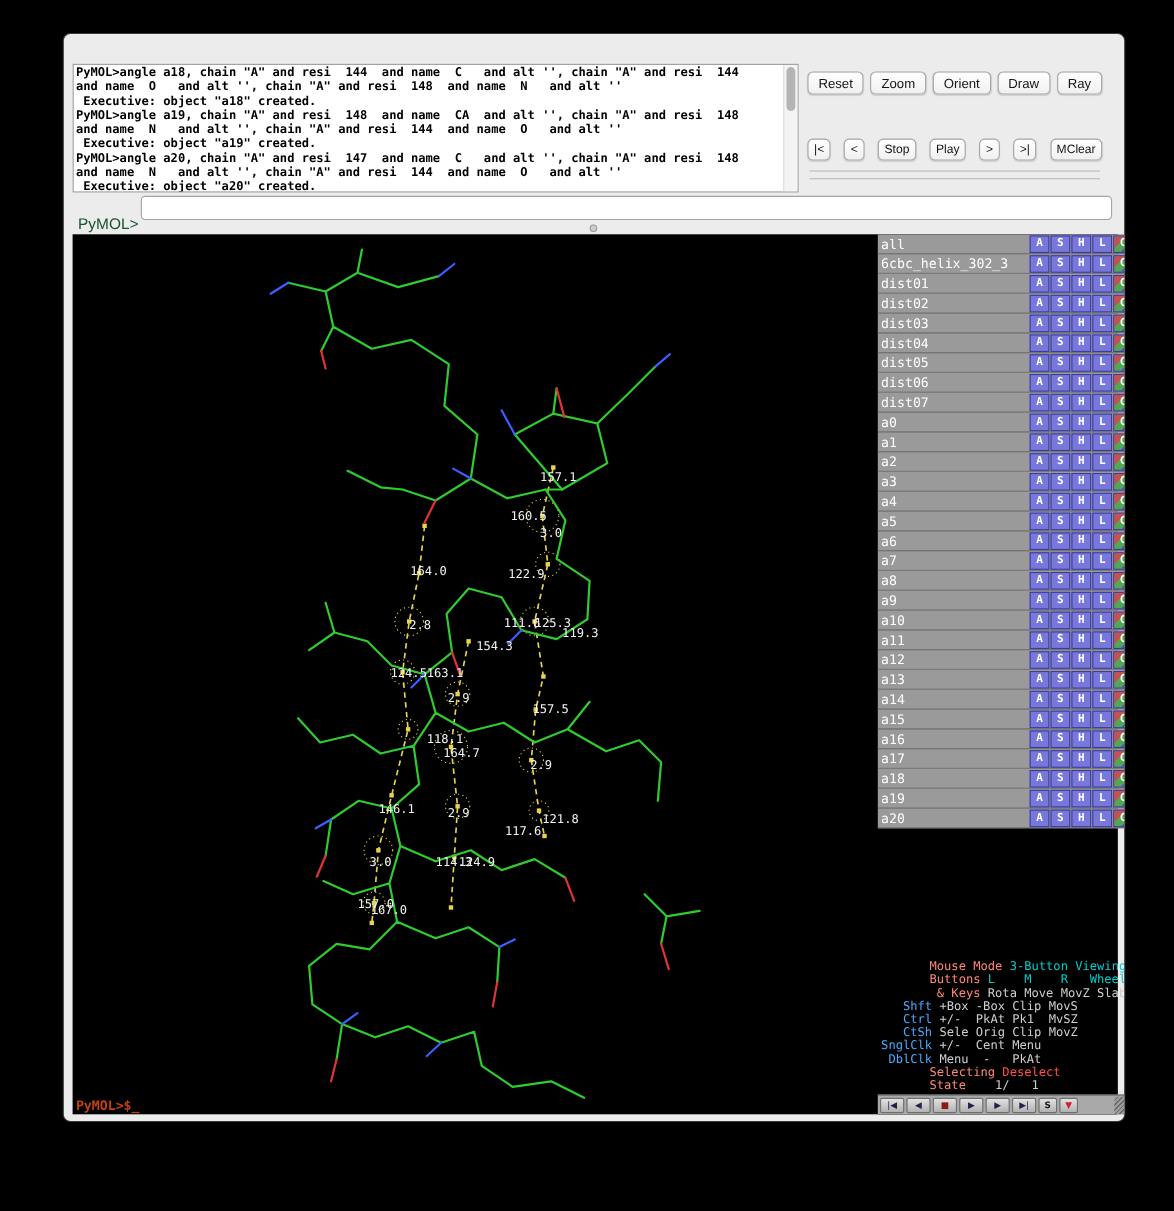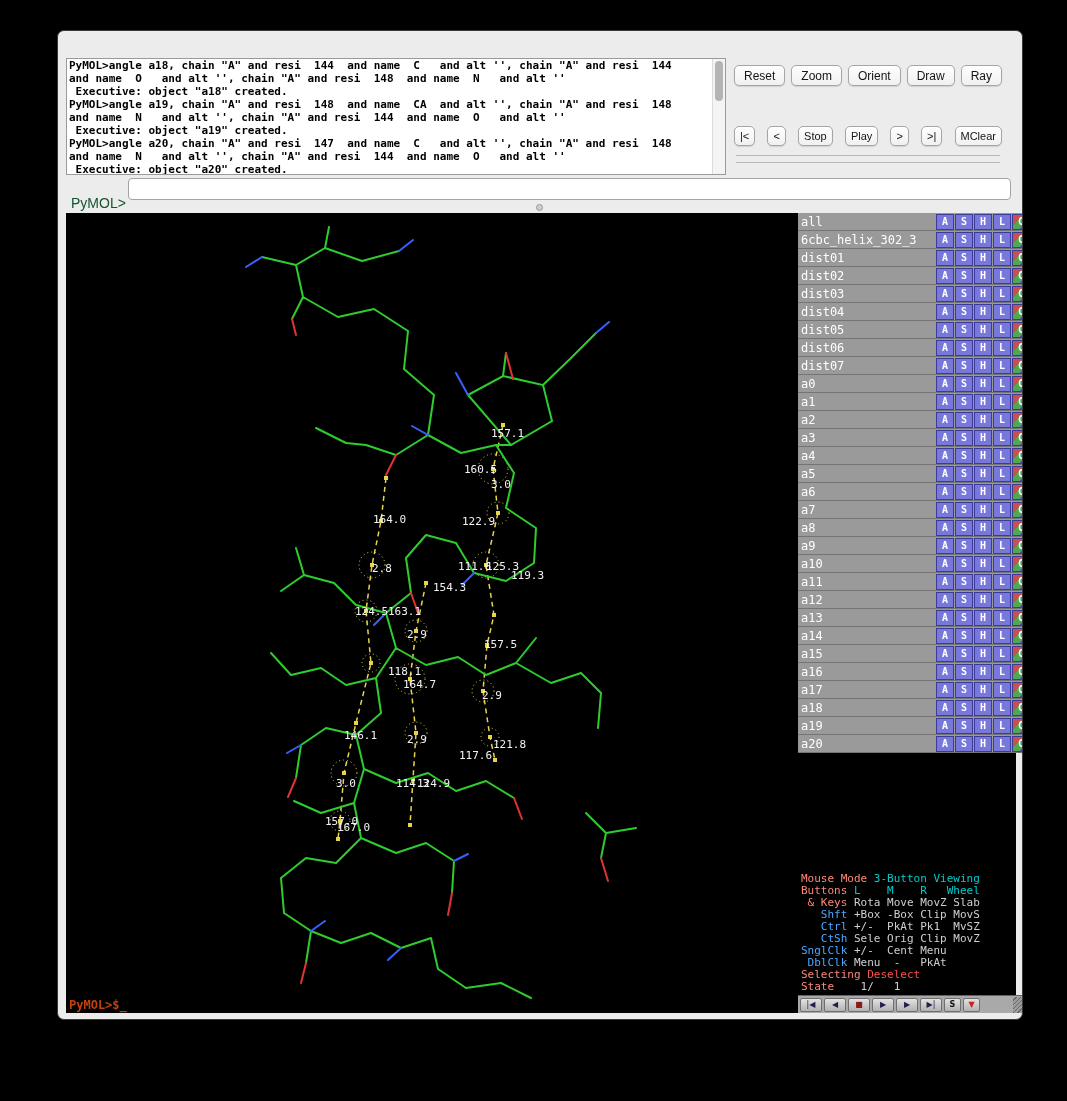--- a/index.html
+++ b/index.html
@@ -46,21 +46,21 @@
   .panel{position:absolute;right:0;top:0;width:218px;height:800px;background:#000;}
   .obj-rows{position:absolute;top:0;left:0;width:233px;}
   .obj-row{height:18px;display:flex;align-items:center;background:#9a9a9a;border-bottom:1px solid #747474;box-sizing:border-box;}
   .obj-name{flex:1;font:12px "DejaVu Sans Mono",monospace;color:#fff;padding-left:3px;white-space:nowrap;overflow:hidden;}
   .obj-btn{flex:0 0 auto;width:18px;height:16px;margin-right:1px;background:#7878dc;border:1px solid #3c3c96;color:#fff;
            font:700 10px/14px "DejaVu Sans Mono",monospace;text-align:center;box-sizing:border-box;padding:0;}
   .obj-btn-c{background:linear-gradient(135deg,#c85050 0 34%,#50a850 34% 67%,#5050c8 67% 100%);}
 
   .mouse-panel{position:absolute;left:3px;top:660px;width:228px;}
   .mouse-line{font:11px/12px "DejaVu Sans Mono",monospace;white-space:pre;}
-  .c-salmon{color:#ff8878;}
+  .c-salmon{color:#ff8878;margin-left:44px;}
   .c-cyan{color:#00cccc;}
   .c-blue{color:#4aa8ff;}
   .c-white{color:#cfcfcf;}
   .c-red{color:#ff5050;}
 
   .vcr{position:absolute;left:0;bottom:0;width:233px;height:18px;background:#a9a9a9;border-top:1px solid #636363;
        display:flex;align-items:center;gap:2px;padding:0 2px;box-sizing:border-box;}
   .vcr-btn{flex:0 0 auto;width:22px;height:14px;background:linear-gradient(#e2e2e2,#b2b2b2);border:1px solid #6f6f6f;
            border-radius:2px;font:8px/12px "DejaVu Sans",sans-serif;color:#20204a;text-align:center;padding:0;}
   .vcr-stop{color:#8b1a1a;}

